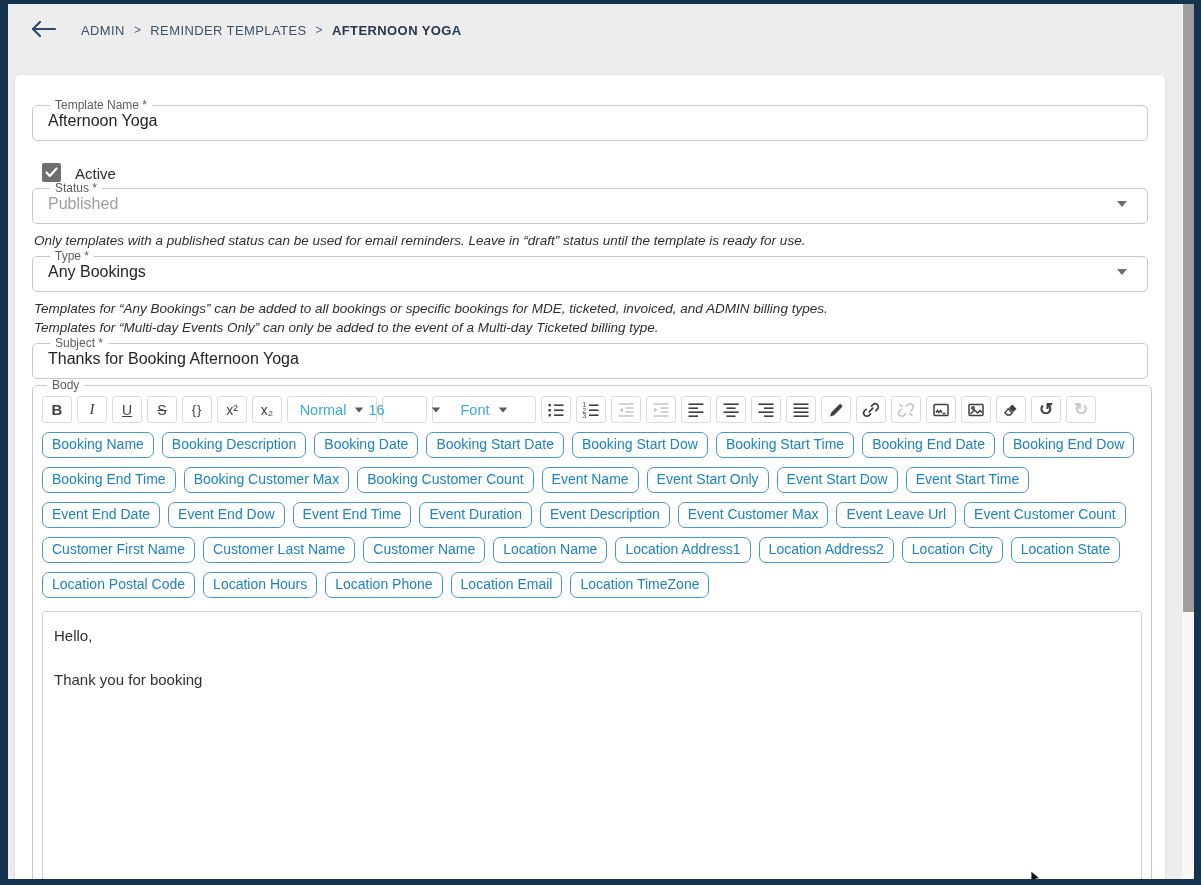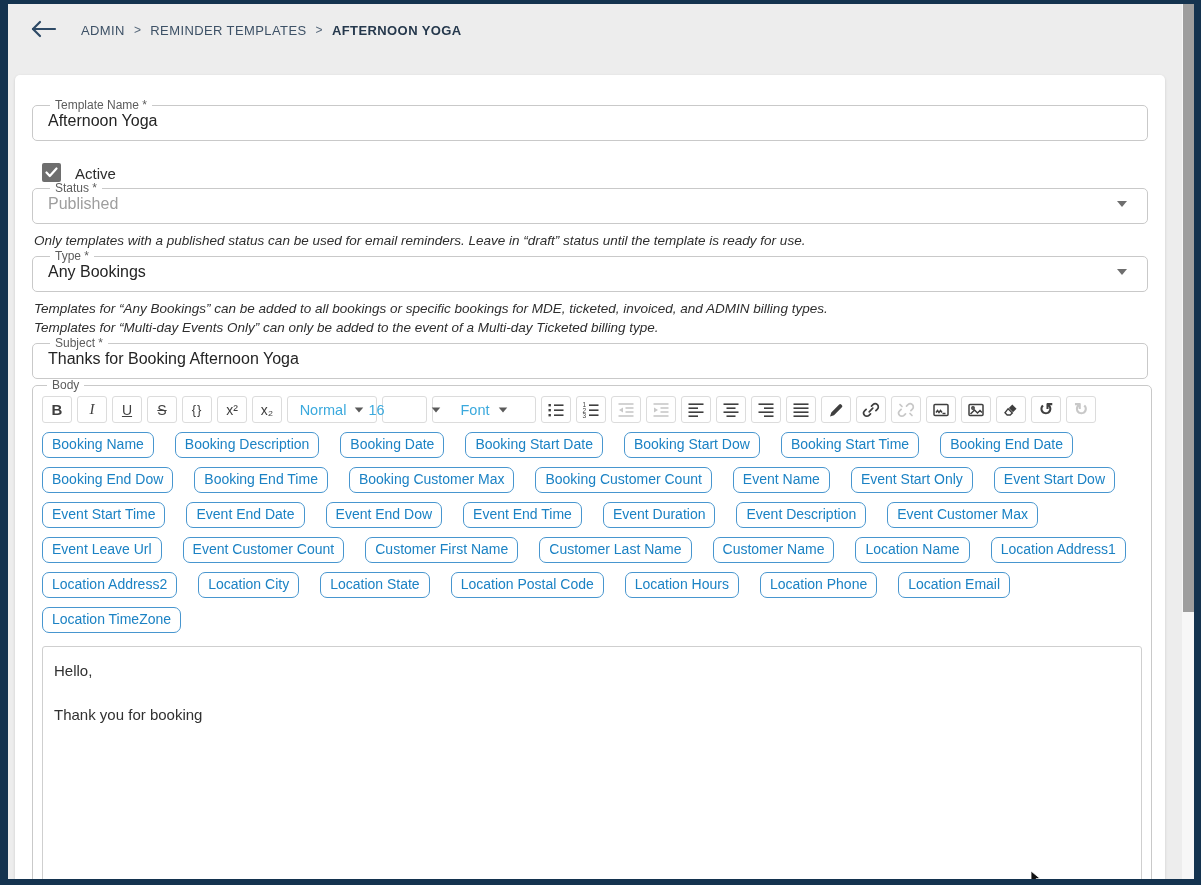--- a/index.html
+++ b/index.html
@@ -66,21 +66,21 @@
   .glyph-u { text-decoration:underline; }
   .glyph-s { text-decoration:line-through; }
   .glyph-code { font-size:13px; letter-spacing:1px; }
   .glyph-undo { font-size:17px; font-weight:600; line-height:1; }
   .tdrop { justify-content:center; color:#3aa9dd; font-size:14.5px; padding:0 7px; }
   .tdrop .dd-arrow { margin:0 0 0 8px; border-top-color:#5a5a5a; transform:scale(.85); }
   .w-normal { width:90px; }
   .w-size { width:45px;gap:43px; }
   .w-font { width:104px; }
   
-  .chips { display:flex; flex-wrap:wrap; gap:9px 21px; margin-top:9px; width:1100px;align-items:center; }
+  .chips { display:flex; flex-wrap:wrap; gap:9px 8px; margin-top:9px; width:1100px;align-items:center; }
   .chip {
     border:1.5px solid #4896cf; color:#1b82c4; background:#fff;
     border-radius:7px; padding:3px 9px 4px; font-size:14px; line-height:17px;
     font-family:inherit; cursor:pointer;
   }
   
   .editor {
     margin-top:13px; border:1px solid #cfcfcf; border-radius:3px;
     height:320px; padding:13px 11px; font-size:15px; color:#303030;
   }

